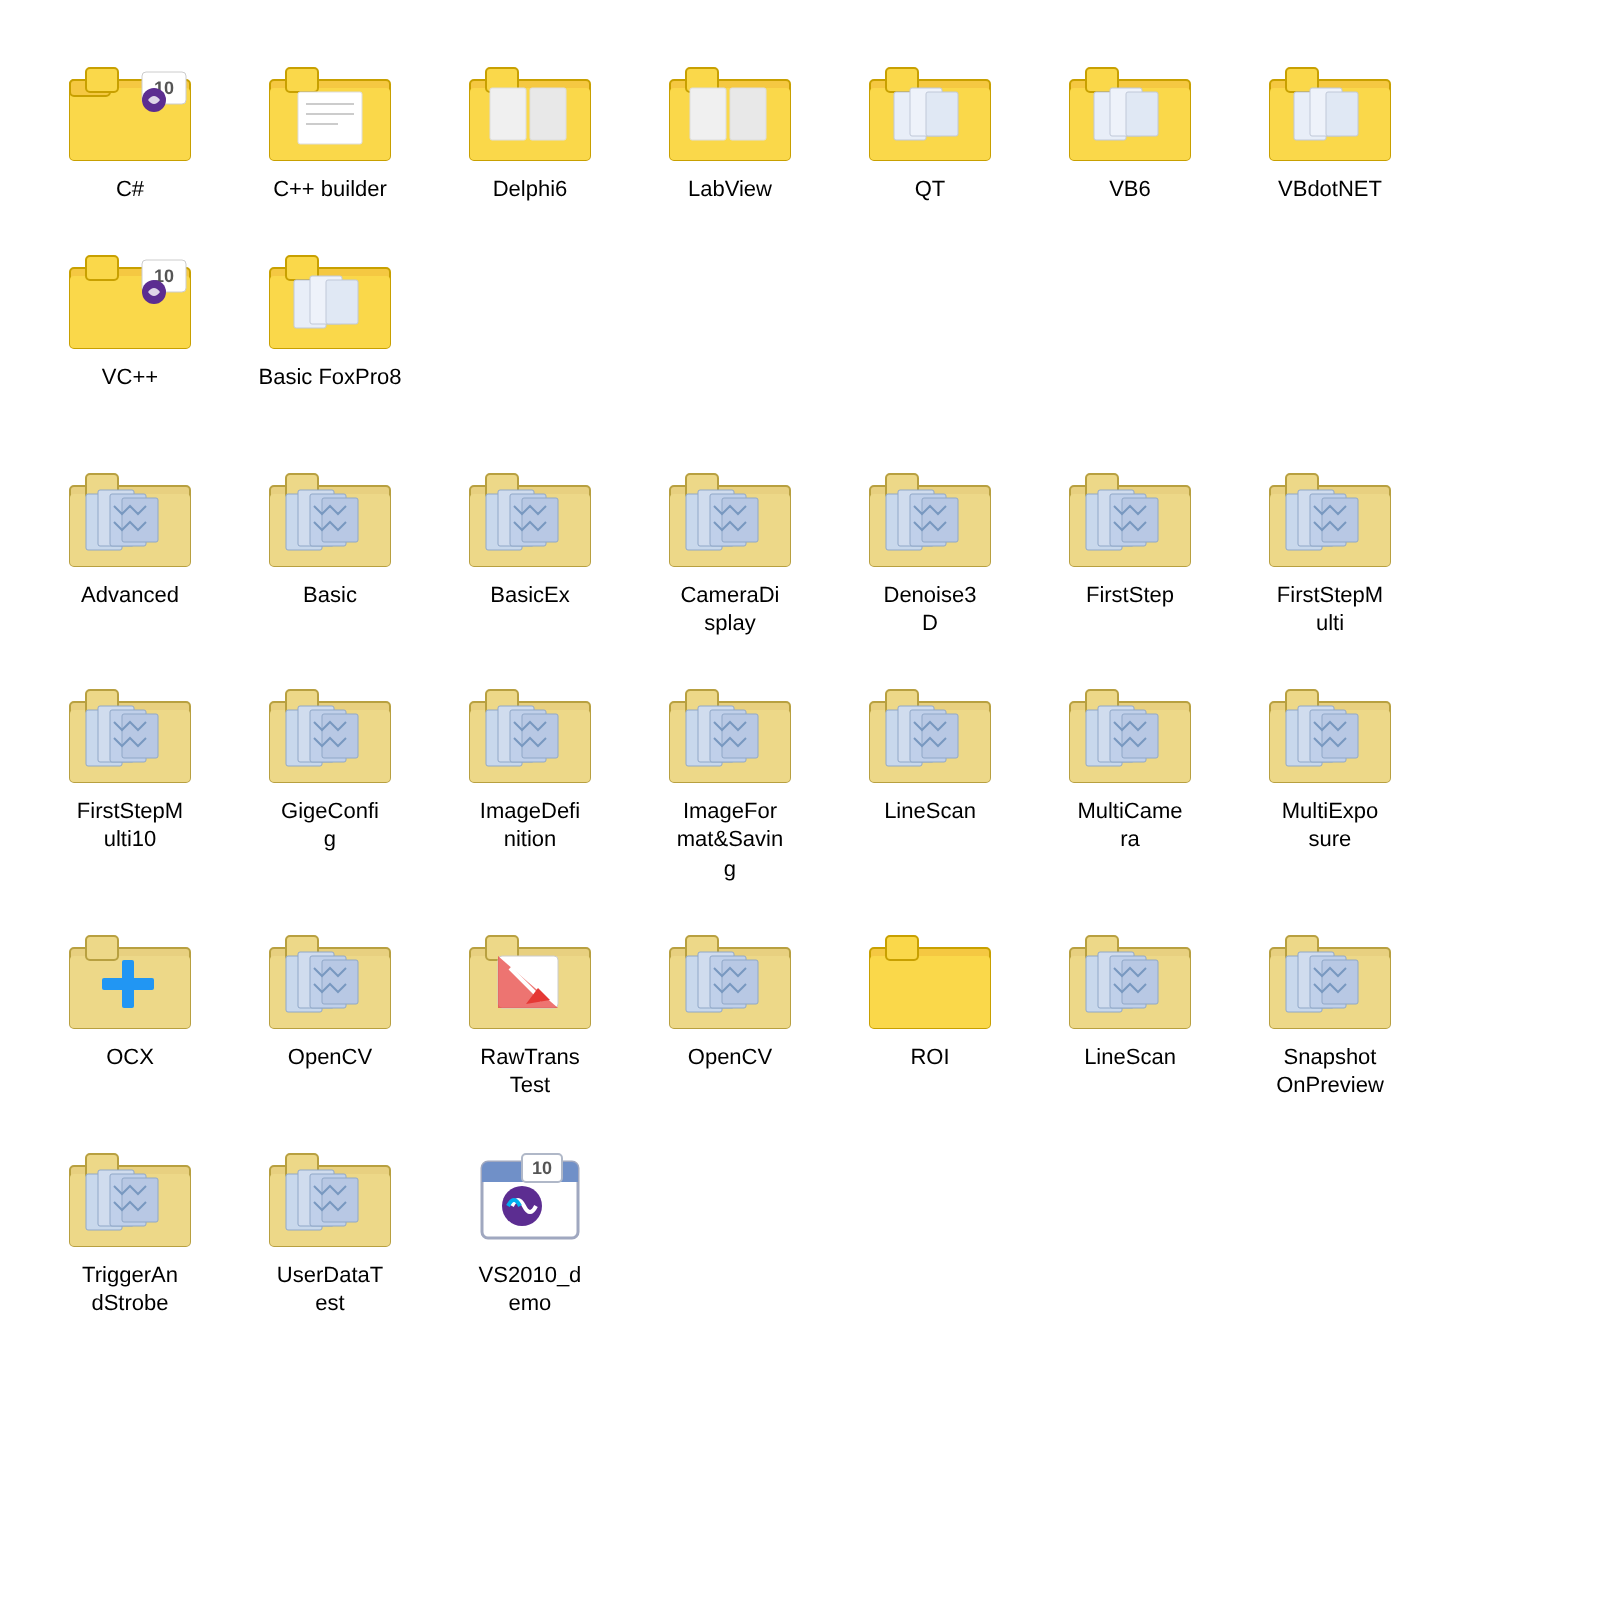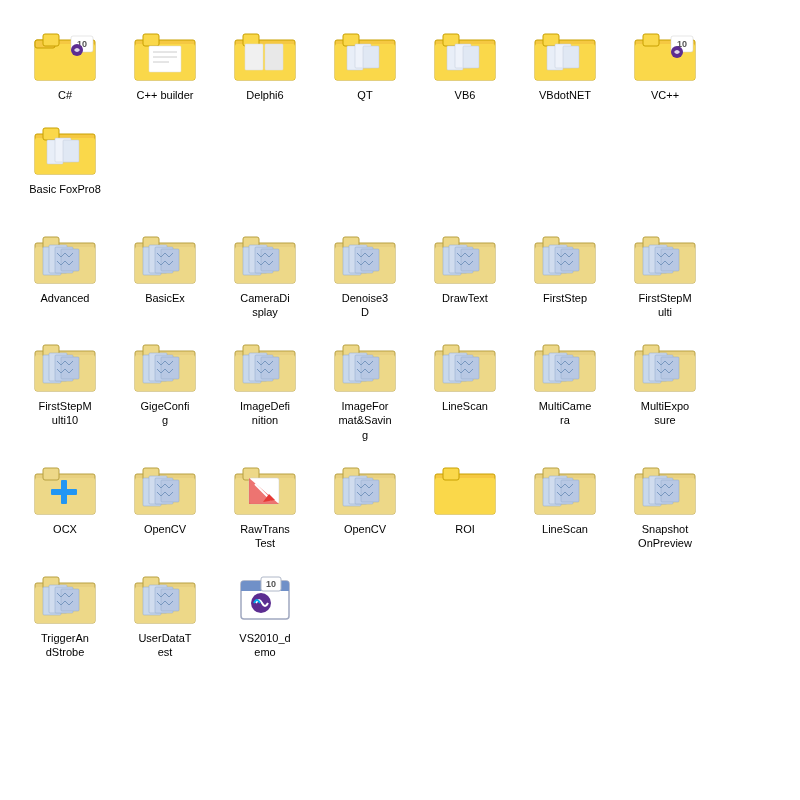--- a/index.html
+++ b/index.html
@@ -88,20 +88,32 @@
         <rect x="2" y="10" width="60" height="40" rx="2" fill="#F5C842" stroke="#C8A000" stroke-width="1"></rect>
         <rect x="2" y="14" width="60" height="36" rx="2" fill="#FAD84A"></rect>
         <rect x="10" y="4" width="16" height="12" rx="2" fill="#FAD84A" stroke="#C8A000" stroke-width="1"></rect>
         <rect x="12" y="14" width="18" height="26" rx="1" fill="#F0F0F0" stroke="#ddd" stroke-width="0.5"></rect>
         <rect x="32" y="14" width="18" height="26" rx="1" fill="#E8E8E8" stroke="#ddd" stroke-width="0.5"></rect>
       </svg>
     </div>
     <span class="file-label">Delphi6</span>
   </div>
 
+  <div class="file-item">
+    <div class="icon-container">
+      <svg width="64" height="52" viewBox="0 0 64 52">
+        <rect x="2" y="10" width="60" height="40" rx="2" fill="#F5C842" stroke="#C8A000" stroke-width="1"></rect>
+        <rect x="2" y="14" width="60" height="36" rx="2" fill="#FAD84A"></rect>
+        <rect x="10" y="4" width="16" height="12" rx="2" fill="#FAD84A" stroke="#C8A000" stroke-width="1"></rect>
+        <rect x="12" y="14" width="18" height="26" rx="1" fill="#F0F0F0" stroke="#ddd" stroke-width="0.5"></rect>
+        <rect x="32" y="14" width="18" height="26" rx="1" fill="#E8E8E8" stroke="#ddd" stroke-width="0.5"></rect>
+      </svg>
+    </div>
+    <span class="file-label">LabView</span>
+  </div>
 
   <div class="file-item">
     <div class="icon-container">
       <svg width="64" height="52" viewBox="0 0 64 52">
         <rect x="2" y="10" width="60" height="40" rx="2" fill="#F5C842" stroke="#C8A000" stroke-width="1"></rect>
         <rect x="2" y="14" width="60" height="36" rx="2" fill="#FAD84A"></rect>
         <rect x="10" y="4" width="16" height="12" rx="2" fill="#FAD84A" stroke="#C8A000" stroke-width="1"></rect>
 
         <rect x="14" y="16" width="16" height="24" rx="1" fill="#E8EEF8" stroke="#C0C8D8" stroke-width="0.5"></rect>
         <rect x="22" y="14" width="16" height="24" rx="1" fill="#EEF2FA" stroke="#C0C8D8" stroke-width="0.5"></rect>
@@ -183,20 +195,36 @@
         <rect x="22" y="14" width="18" height="26" rx="1" fill="#C0D0EA" stroke="#90A8C8" stroke-width="0.5"></rect>
         <rect x="28" y="16" width="18" height="22" rx="1" fill="#B8C8E4" stroke="#90A8C8" stroke-width="0.5"></rect>
 
         <polyline points="24,20 28,24 32,20 36,24 40,20" stroke="#7898C0" stroke-width="1" fill="none"></polyline>
         <polyline points="24,28 28,32 32,28 36,32 40,28" stroke="#7898C0" stroke-width="1" fill="none"></polyline>
       </svg>
     </div>
     <span class="file-label">Advanced</span>
   </div>
 
+  <div class="file-item">
+    <div class="icon-container">
+      <svg width="64" height="52" viewBox="0 0 64 52">
+        <rect x="2" y="10" width="60" height="40" rx="2" fill="#E8D080" stroke="#B8A040" stroke-width="1"></rect>
+        <rect x="2" y="14" width="60" height="36" rx="2" fill="#EDD888"></rect>
+        <rect x="10" y="4" width="16" height="12" rx="2" fill="#EDD888" stroke="#B8A040" stroke-width="1"></rect>
+        <rect x="10" y="14" width="18" height="28" rx="1" fill="#C8D8EC" stroke="#90A8C8" stroke-width="0.5"></rect>
+        <rect x="16" y="12" width="18" height="28" rx="1" fill="#D0DCEE" stroke="#90A8C8" stroke-width="0.5"></rect>
+        <rect x="22" y="14" width="18" height="26" rx="1" fill="#C0D0EA" stroke="#90A8C8" stroke-width="0.5"></rect>
+        <rect x="28" y="16" width="18" height="22" rx="1" fill="#B8C8E4" stroke="#90A8C8" stroke-width="0.5"></rect>
+        <polyline points="24,20 28,24 32,20 36,24 40,20" stroke="#7898C0" stroke-width="1" fill="none"></polyline>
+        <polyline points="24,28 28,32 32,28 36,32 40,28" stroke="#7898C0" stroke-width="1" fill="none"></polyline>
+      </svg>
+    </div>
+    <span class="file-label">Basic</span>
+  </div>
 
   <div class="file-item">
     <div class="icon-container">
       <svg width="64" height="52" viewBox="0 0 64 52">
         <rect x="2" y="10" width="60" height="40" rx="2" fill="#E8D080" stroke="#B8A040" stroke-width="1"></rect>
         <rect x="2" y="14" width="60" height="36" rx="2" fill="#EDD888"></rect>
         <rect x="10" y="4" width="16" height="12" rx="2" fill="#EDD888" stroke="#B8A040" stroke-width="1"></rect>
         <rect x="10" y="14" width="18" height="28" rx="1" fill="#C8D8EC" stroke="#90A8C8" stroke-width="0.5"></rect>
         <rect x="16" y="12" width="18" height="28" rx="1" fill="#D0DCEE" stroke="#90A8C8" stroke-width="0.5"></rect>
         <rect x="22" y="14" width="18" height="26" rx="1" fill="#C0D0EA" stroke="#90A8C8" stroke-width="0.5"></rect>
@@ -235,36 +263,20 @@
         <rect x="16" y="12" width="18" height="28" rx="1" fill="#D0DCEE" stroke="#90A8C8" stroke-width="0.5"></rect>
         <rect x="22" y="14" width="18" height="26" rx="1" fill="#C0D0EA" stroke="#90A8C8" stroke-width="0.5"></rect>
         <rect x="28" y="16" width="18" height="22" rx="1" fill="#B8C8E4" stroke="#90A8C8" stroke-width="0.5"></rect>
         <polyline points="24,20 28,24 32,20 36,24 40,20" stroke="#7898C0" stroke-width="1" fill="none"></polyline>
         <polyline points="24,28 28,32 32,28 36,32 40,28" stroke="#7898C0" stroke-width="1" fill="none"></polyline>
       </svg>
     </div>
     <span class="file-label">Denoise3<br>D</span>
   </div>
 
-  <div class="file-item">
-    <div class="icon-container">
-      <svg width="64" height="52" viewBox="0 0 64 52">
-        <rect x="2" y="10" width="60" height="40" rx="2" fill="#E8D080" stroke="#B8A040" stroke-width="1"></rect>
-        <rect x="2" y="14" width="60" height="36" rx="2" fill="#EDD888"></rect>
-        <rect x="10" y="4" width="16" height="12" rx="2" fill="#EDD888" stroke="#B8A040" stroke-width="1"></rect>
-        <rect x="10" y="14" width="18" height="28" rx="1" fill="#C8D8EC" stroke="#90A8C8" stroke-width="0.5"></rect>
-        <rect x="16" y="12" width="18" height="28" rx="1" fill="#D0DCEE" stroke="#90A8C8" stroke-width="0.5"></rect>
-        <rect x="22" y="14" width="18" height="26" rx="1" fill="#C0D0EA" stroke="#90A8C8" stroke-width="0.5"></rect>
-        <rect x="28" y="16" width="18" height="22" rx="1" fill="#B8C8E4" stroke="#90A8C8" stroke-width="0.5"></rect>
-        <polyline points="24,20 28,24 32,20 36,24 40,20" stroke="#7898C0" stroke-width="1" fill="none"></polyline>
-        <polyline points="24,28 28,32 32,28 36,32 40,28" stroke="#7898C0" stroke-width="1" fill="none"></polyline>
-      </svg>
-    </div>
-    <span class="file-label">DrawText</span>
-  </div>
 
   <div class="file-item">
     <div class="icon-container">
       <svg width="64" height="52" viewBox="0 0 64 52">
         <rect x="2" y="10" width="60" height="40" rx="2" fill="#E8D080" stroke="#B8A040" stroke-width="1"></rect>
         <rect x="2" y="14" width="60" height="36" rx="2" fill="#EDD888"></rect>
         <rect x="10" y="4" width="16" height="12" rx="2" fill="#EDD888" stroke="#B8A040" stroke-width="1"></rect>
         <rect x="10" y="14" width="18" height="28" rx="1" fill="#C8D8EC" stroke="#90A8C8" stroke-width="0.5"></rect>
         <rect x="16" y="12" width="18" height="28" rx="1" fill="#D0DCEE" stroke="#90A8C8" stroke-width="0.5"></rect>
         <rect x="22" y="14" width="18" height="26" rx="1" fill="#C0D0EA" stroke="#90A8C8" stroke-width="0.5"></rect>

